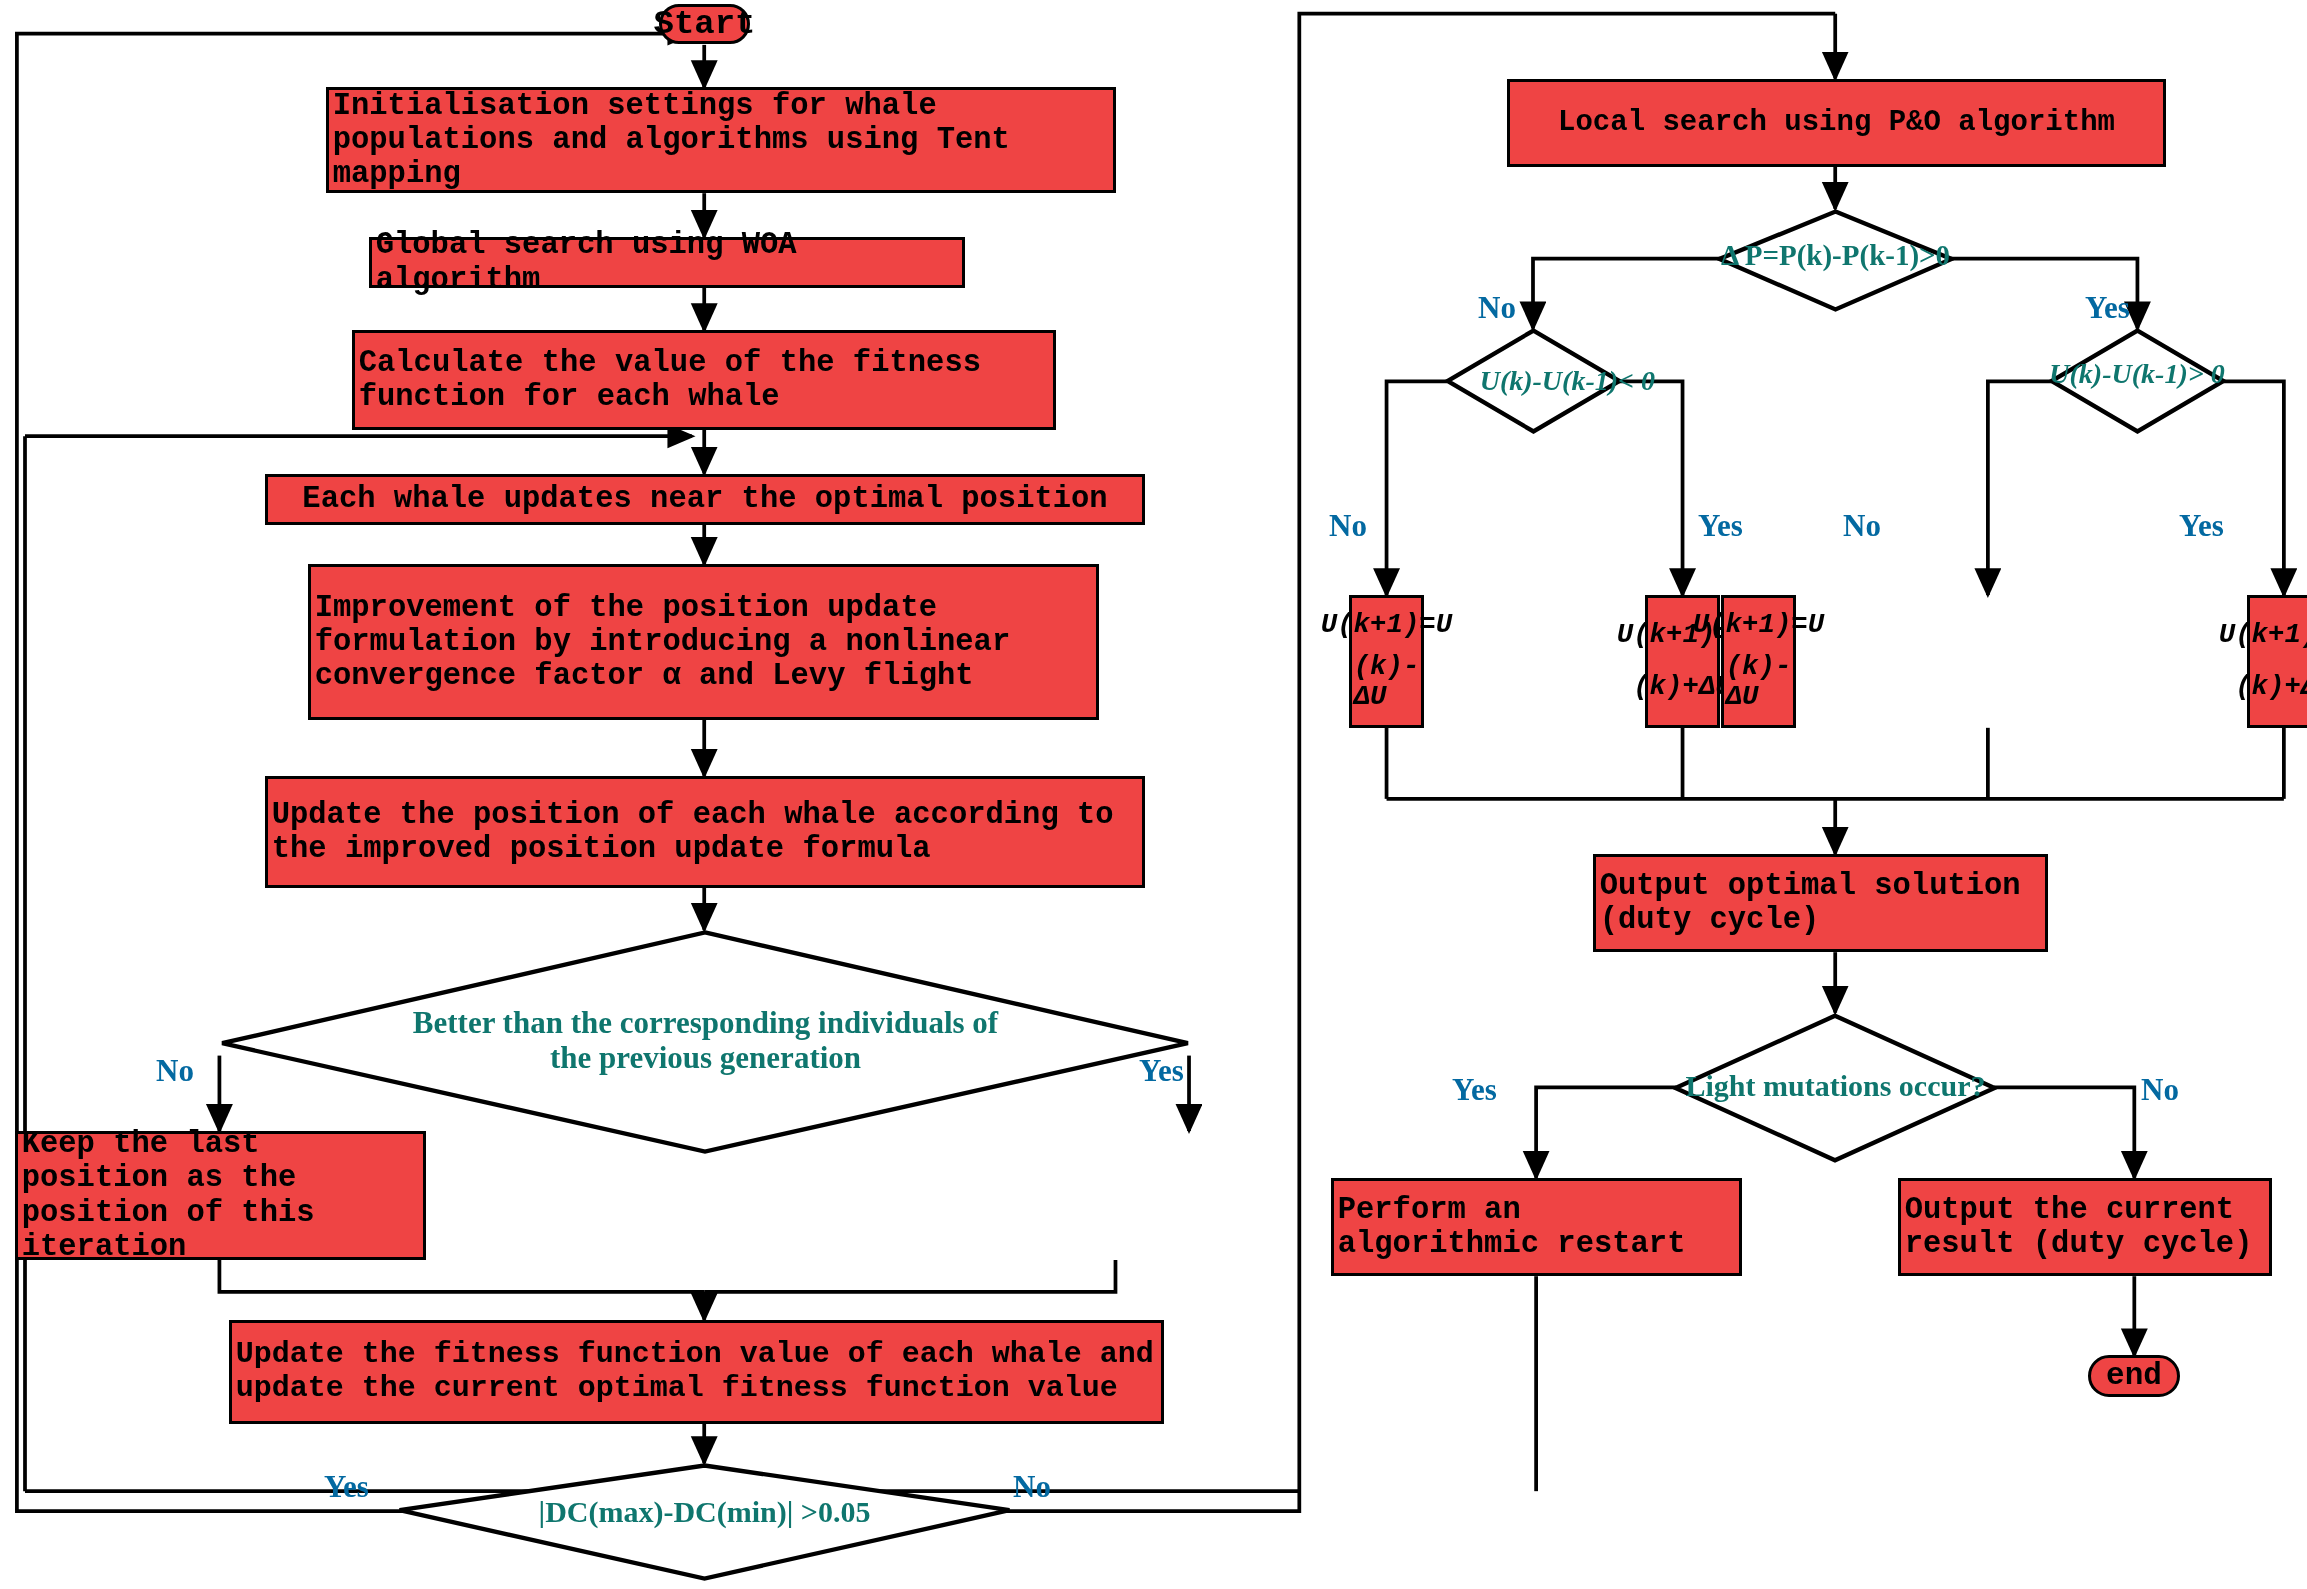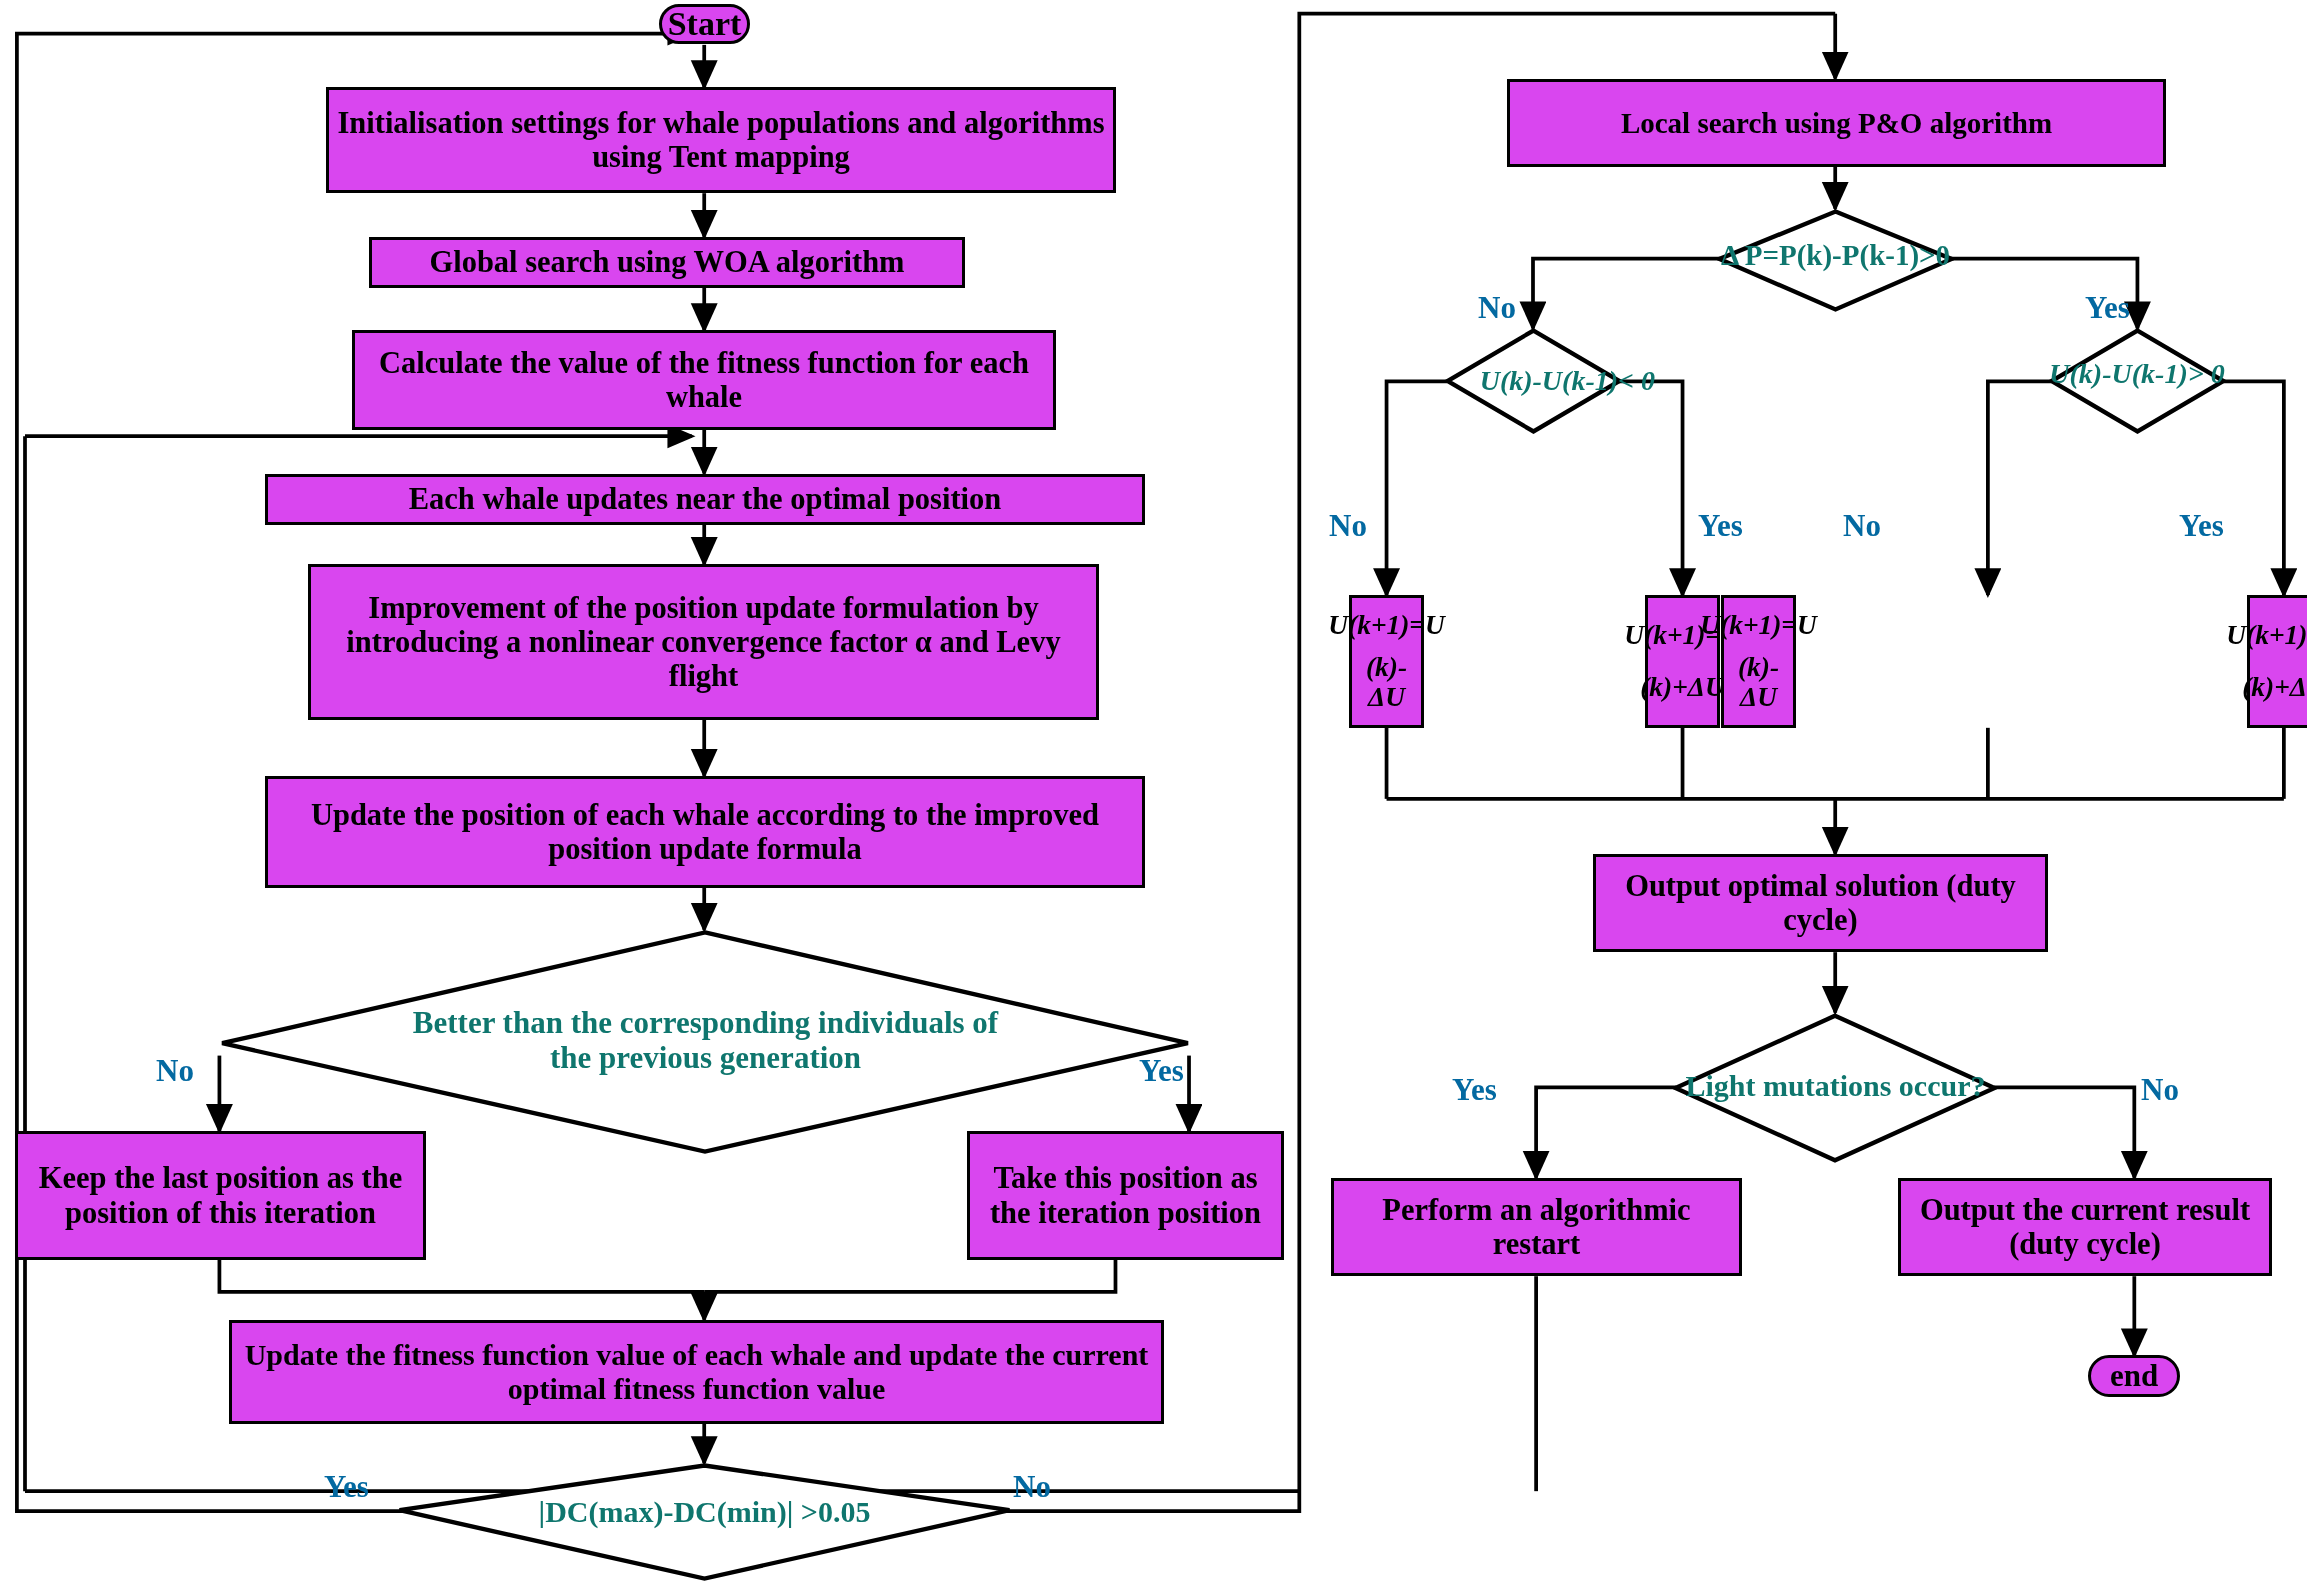--- a/index.html
+++ b/index.html
@@ -1,21 +1,21 @@
 <!DOCTYPE html>
 <html style="font-size:10px"><head>
 <meta charset="utf-8">
 <style>
   html,body{margin:0;padding:0;background:#ffffff;}
   #stage{position:relative;width:2307px;height:1589px;background:#fff;
          font-family:"Liberation Serif","DejaVu Serif",serif;}
   svg{position:absolute;left:0;top:0;width:2307px;height:1589px;}
   .node{position:absolute;box-sizing:border-box;display:flex;align-items:center;
-        justify-content:center;text-align:center;color:#000;background:#d946ef;
-        font-family:Liberation Serif, serif;font-weight:700;
+        justify-content:center;text-align:left;color:#000;background:#ef4444;
+        font-family:Liberation Mono, monospace;font-weight:700;
         line-height:1.12;padding:1.2px 3.7px;}
   .rect{border:3.1px solid #000;}
   .term{border:3.1px solid #000;border-radius:21px;}
   .lbl{position:absolute;color:#0369a1;font-weight:700;white-space:nowrap;
        font-family:"Liberation Serif","DejaVu Serif",serif;background:transparent;}
   .dtext{position:absolute;display:flex;align-items:center;justify-content:center;
          text-align:center;color:#0f766e;font-weight:700;line-height:1.1;
          font-family:"Liberation Serif","DejaVu Serif",serif;}
   .ital{font-style:italic;}
 </style>
@@ -120,21 +120,20 @@
 
   <svg style="position:absolute;left:219px;top:930px;width:972px;height:224px;" viewBox="0 0 1560 360">
     <polygon points="780,4 1556,182 780,356 4,182" fill="#fff" stroke="#000" stroke-width="7"></polygon>
   </svg>
   <div class="dtext" style="left:400px;top:969px;width:611px;height:143px;font-size:31px;">
     <span>Better than the corresponding individuals of the previous generation</span>
   </div>
 
   <div class="node rect" style="left:15px;top:1131px;width:411px;height:129px;font-size:30.5px;">Keep the last position as the position of this iteration</div>
 
-  <div class="node rect" style="left:967px;top:1131px;width:317px;height:129px;font-size:30.5px;">Take this position as the iteration position</div>
 
   <div class="node rect" style="left:229px;top:1320px;width:935px;height:104px;font-size:30px;">Update the fitness function value of each whale and update the current optimal fitness function value</div>
 
   <svg style="position:absolute;left:396px;top:1463px;width:617px;height:118px;" viewBox="0 0 990 190">
     <polygon points="495,4 986,76 495,186 4,76" fill="#fff" stroke="#000" stroke-width="7"></polygon>
   </svg>
   <div class="dtext" style="left:424px;top:1493px;width:561px;height:37px;font-size:30px;">
     <span>|DC(max)-DC(min)| &gt;0.05</span>
   </div>
 

